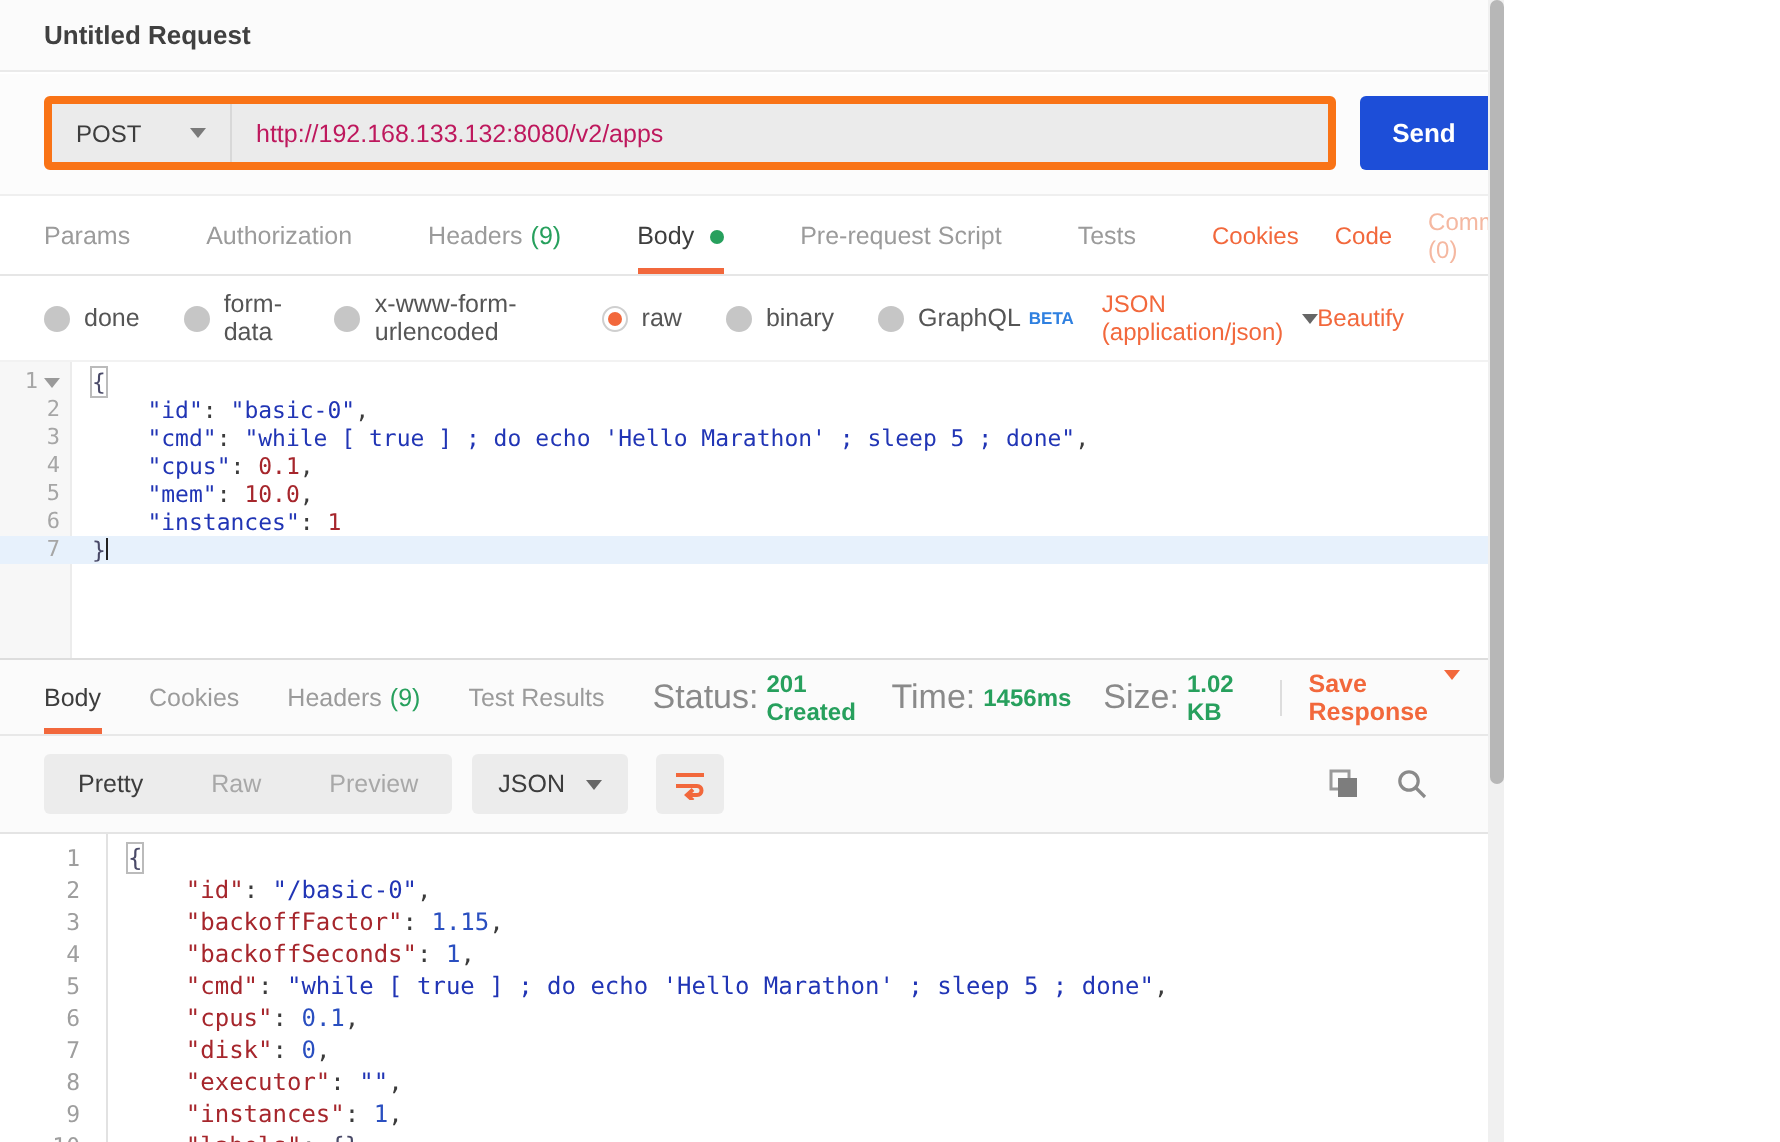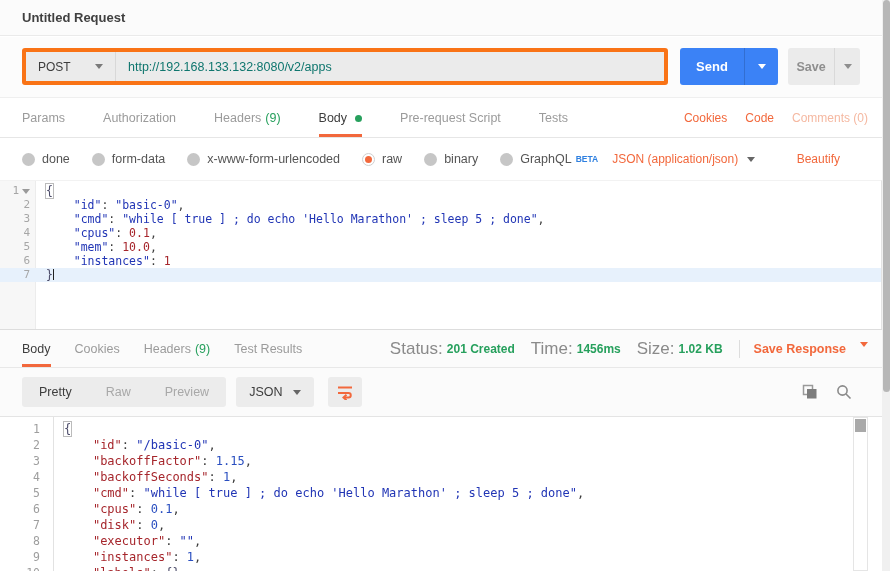--- a/index.html
+++ b/index.html
@@ -1,18 +1,18 @@
 <!DOCTYPE html>
 <html><head>
 <meta charset="utf-8">
 <style>
   * { margin:0; padding:0; box-sizing:border-box; }
   html,body { background:#fff; }
   #app {
-    position:relative; width:890px; height:571px; overflow:hidden;
+    position:relative; width:752px; height:571px; overflow:hidden;
     font-family:"Liberation Sans", sans-serif; background:#fff; color:#3d3d3d;
   }
   
   .titlebar {
     position:absolute; top:0; left:0; right:0; height:36px;
     background:#fbfbfb; border-bottom:1px solid #eaeaea;
     display:flex; align-items:center; padding-left:22px;
     font-size:13px; font-weight:bold; color:#404040;
   }
   
@@ -21,25 +21,25 @@
     background:#fcfcfc; border-bottom:1px solid #efefef;
   }
   .url-group {
     position:absolute; left:22px; top:11px; width:646px; height:37px;
     background:#ebebeb; border:4px solid #f97316; border-radius:3px; display:flex;
   }
   .method {
     width:90px; display:flex; align-items:center; justify-content:space-between;
     padding:0 12px; border-right:1px solid #d8d8d8; font-size:12px; color:#3d3d3d; cursor:pointer;
   }
-  .url-text { flex:1; display:flex; align-items:center; padding-left:12px; font-size:12.5px; color:#0f766e; }
+  .url-text { flex:1; display:flex; align-items:center; padding-left:12px; font-size:12.5px; color:#be185d; }
   .caret { width:0; height:0; border-left:4px solid transparent; border-right:4px solid transparent; border-top:5px solid #7a7a7a; }
   .btn-send {
     position:absolute; left:680px; top:11px; width:98px; height:37px;
-    background:#3b82f6; border-radius:3px; display:flex; overflow:hidden;
+    background:#1d4ed8; border-radius:3px; display:flex; overflow:hidden;
   }
   .btn-send .main { width:64px; display:flex; align-items:center; justify-content:center; color:#fff; font-weight:bold; font-size:13px; }
   .btn-send .seg { flex:1; display:flex; align-items:center; justify-content:center; border-left:1px solid rgba(0,0,0,0.15); }
   .btn-send .caret { border-top-color:#fff; }
   .btn-save {
     position:absolute; left:788px; top:11px; width:72px; height:37px;
     background:#ebebeb; border-radius:3px; display:flex; overflow:hidden;
   }
   .btn-save .main { width:46px; display:flex; align-items:center; justify-content:center; color:#8e8e8e; font-weight:bold; font-size:12.5px; }
   .btn-save .seg { flex:1; display:flex; align-items:center; justify-content:center; border-left:1px solid #d9d9d9; }
@@ -96,21 +96,21 @@
   .res-header {
     position:absolute; top:329px; left:0; right:0; height:39px;
     border-top:1px solid #dddddd; border-bottom:1px solid #e8e8e8; background:#fbfbfb;
     display:flex; align-items:stretch; padding:0 22px; font-size:12.5px; color:#9b9b9b;
   }
   .res-header .tab { margin-right:24px; }
   .meta { margin-left:auto; display:flex; align-items:center; }
   .meta .lbl { color:#8a8a8a; font-size:17px; margin-right:4px; }
   .meta .val { color:#27a05d; font-size:12px; font-weight:bold; margin-right:16px; }
   .meta .divider { width:1px; height:18px; background:#ddd; margin:0 14px 0 0; }
-  .save-resp { display:flex; align-items:flex-start; gap:14px; color:#f2683c; font-size:12.5px; font-weight:bold; cursor:pointer; }
+  .save-resp { display:flex; align-items:flex-start; gap:8px; color:#f2683c; font-size:12.5px; font-weight:bold; cursor:pointer; }
   .save-resp .caret { border-top-color:#f2683c; }
   .pretty-row {
     position:absolute; top:368px; left:0; right:0; height:48px; background:#fbfbfb;
     display:flex; align-items:center; padding:0 22px;
   }
   .seg-ctl { display:flex; background:#ececec; border-radius:3px; height:30px; overflow:hidden; }
   .seg-ctl .seg-item { display:flex; align-items:center; padding:0 17px; font-size:12.5px; color:#a8a8a8; cursor:pointer; }
   .seg-ctl .seg-item.active { color:#3d3d3d; }
   .fmt-select { margin-left:10px; height:30px; background:#ececec; border-radius:3px; display:flex; align-items:center; gap:11px; padding:0 13px; font-size:12.5px; color:#3d3d3d; cursor:pointer; }
   .fmt-select .caret { border-top-color:#666; }

